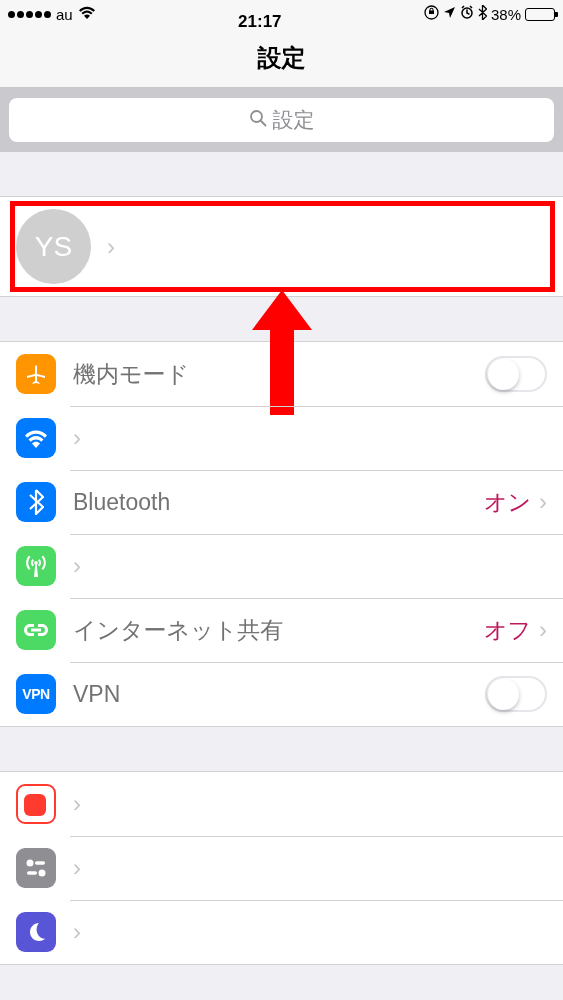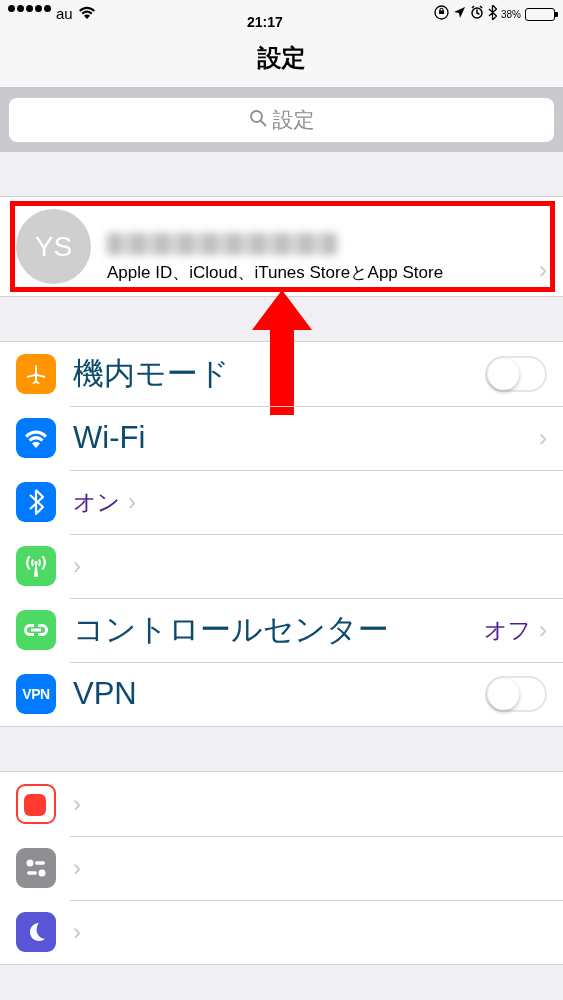--- a/index.html
+++ b/index.html
@@ -14,27 +14,27 @@
     .status-bar {
       height: 28px;
       display: flex;
       align-items: center;
       justify-content: space-between;
       padding: 0 8px;
       background: #f7f7f8;
       font-size: 16px;
       color: #000;
     }
-    .status-left { display: flex; gap: 5px; }
+    .status-left { display: flex; align-items: center; gap: 5px; }
     .status-right { display: flex; align-items: center; gap: 4px; }
     .dots { display: flex; gap: 2px; }
     .dot { width: 7px; height: 7px; border-radius: 50%; background: #000; }
     .carrier { font-size: 15px; }
     .wifi-icon { display: inline-block; }
-    .time { font-weight: 600; font-size: 14px; margin-top: 16px; }
+    .time { font-weight: 600; font-size: 17px; margin-top: 16px; }
     .battery {
       width: 30px; height: 13px;
       border: 1.5px solid #000;
       border-radius: 3px;
       position: relative;
       display: inline-block;
     }
     .battery::after {
       content: '';
       position: absolute;
@@ -71,21 +71,21 @@
     }
     .section-gap { height: 44px; }
     .profile-card {
       background: #fff;
       border-top: 1px solid #d1d1d4;
       border-bottom: 1px solid #d1d1d4;
       position: relative;
     }
     .profile-row {
       display: flex;
-      align-items: flex-end;
+      align-items: center;
       padding: 12px 16px;
       gap: 16px;
     }
     .avatar {
       width: 75px; height: 75px;
       border-radius: 50%;
       background: #cfcfcf;
       display: flex;
       align-items: center;
       justify-content: center;
@@ -136,22 +136,22 @@
       width: 40px; height: 40px;
       border-radius: 9px;
       display: flex;
       align-items: center;
       justify-content: center;
       margin-right: 17px;
       flex-shrink: 0;
       color: #fff;
       font-size: 22px;
     }
-    .row-label { flex: 1; font-size: 31px; color: #0c4a6e; }
-    .row-value { color: #4c1d95; font-size: 23px; margin-right: 8px; }
+    .row-label { flex: 1; font-size: 23px; color: #737373; }
+    .row-value { color: #be185d; font-size: 23px; margin-right: 8px; }
     .chevron { color: #c7c7cc; font-size: 24px; }
     .toggle {
       width: 62px; height: 36px;
       background: #fff;
       border: 2px solid #e5e5ea;
       border-radius: 18px;
       position: relative;
     }
     .toggle-knob {
       position: absolute;
@@ -212,21 +212,21 @@
           <circle cx="7" cy="8" r="5" fill="none" stroke="#000" stroke-width="1.5"></circle>
           <path d="M7 5 V8 L9 9" stroke="#000" stroke-width="1.5" fill="none" stroke-linecap="round"></path>
           <path d="M2 3 L4 1 M12 3 L10 1" stroke="#000" stroke-width="1.5"></path>
         </svg>
     </span>
     <span>
       <svg width="9" height="15" viewBox="0 0 9 15">
           <path d="M4.5 0 L4.5 15 L8.5 11 L1 4 M4.5 0 L8.5 4 L1 11" fill="none" stroke="#000" stroke-width="1.3" stroke-linejoin="round"></path>
         </svg>
     </span>
-    <span style="font-size:10px;">38%</span>
+    <span style="font-size:15px;">38%</span>
     <span class="battery"><span class="battery-fill"></span></span>
   </div>
 </div>
 
 <div class="nav-bar">設定</div>
 
 <div class="search-wrap">
   <div class="search-field">
     <span>
       <svg width="18" height="18" viewBox="0 0 18 18">
@@ -236,24 +236,20 @@
     </span>
     <span>設定</span>
   </div>
 </div>
 
 <div class="section-gap"></div>
 
 <div class="profile-card">
   <div class="profile-row">
     <div class="avatar">YS</div>
-    <div class="profile-text">
-      <div class="profile-name-blur"></div>
-      <div class="profile-sub">Apple ID、iCloud、iTunes StoreとApp Store</div>
-    </div>
     <span class="chevron">›</span>
   </div>
   <div class="highlight-box"></div>
 </div>
 
 <svg class="arrow-annotation" width="70" height="130">
   <path d="M35 0 L5 40 L23 40 L23 125 L47 125 L47 40 L65 40 Z" fill="#ff0000"></path>
 </svg>
 
 <div class="section-gap"></div>
@@ -269,47 +265,47 @@
     <div class="toggle">
         <div class="toggle-knob"></div>
       </div>
   </div>
   <div class="row">
     <div class="row-icon ic-wifi">
       <svg width="26" height="20" viewBox="0 0 26 20">
           <path d="M13 20 L9 15.5 C10.2 14.4 11.6 13.8 13 13.8 C14.4 13.8 15.8 14.4 17 15.5 Z M5.5 11.5 C7.6 9.3 10.2 8.1 13 8.1 C15.8 8.1 18.4 9.3 20.5 11.5 L18.2 13.8 C16.8 12.3 14.9 11.5 13 11.5 C11.1 11.5 9.2 12.3 7.8 13.8 Z M2 7.5 C5 4.3 8.9 2.6 13 2.6 C17.1 2.6 21 4.3 24 7.5 L21.7 9.8 C19.3 7.2 16.2 5.8 13 5.8 C9.8 5.8 6.7 7.2 4.3 9.8 Z" fill="#fff"></path>
         </svg>
     </div>
-    <span class="row-label">Wi-Fi</span>
     <span class="chevron">›</span>
   </div>
   <div class="row">
     <div class="row-icon ic-bt">
       <svg width="16" height="26" viewBox="0 0 16 26">
           <path d="M8 1 L8 25 L15 18 L2 6 M8 1 L15 8 L2 20" fill="none" stroke="#fff" stroke-width="2.2" stroke-linejoin="round"></path>
         </svg>
     </div>
+    <span class="row-label">Bluetooth</span>
     <span class="row-value">オン</span>
     <span class="chevron">›</span>
   </div>
   <div class="row">
     <div class="row-icon ic-cell">
       <svg width="28" height="28" viewBox="0 0 28 28">
           <path d="M14 9 C15 9 15.8 9.8 15.8 10.8 C15.8 11.5 15.4 12.1 14.8 12.4 L16 25 L12 25 L13.2 12.4 C12.6 12.1 12.2 11.5 12.2 10.8 C12.2 9.8 13 9 14 9 Z M8.5 5 C5.5 8 5.5 13.5 8.5 16.5 L7 18 C3.2 14.2 3.2 7.3 7 3.5 Z M19.5 5 L21 3.5 C24.8 7.3 24.8 14.2 21 18 L19.5 16.5 C22.5 13.5 22.5 8 19.5 5 Z M10.5 7 L12 8.5 C10.7 9.8 10.7 11.7 12 13 L10.5 14.5 C8.4 12.4 8.4 9.1 10.5 7 Z M17.5 7 C19.6 9.1 19.6 12.4 17.5 14.5 L16 13 C17.3 11.7 17.3 9.8 16 8.5 Z" fill="#fff"></path>
         </svg>
     </div>
     <span class="chevron">›</span>
   </div>
   <div class="row">
     <div class="row-icon ic-hotspot">
       <svg width="28" height="16" viewBox="0 0 28 16">
           <path d="M8 2 L12 2 L12 5 L8 5 C6.3 5 5 6.3 5 8 C5 9.7 6.3 11 8 11 L12 11 L12 14 L8 14 C4.7 14 2 11.3 2 8 C2 4.7 4.7 2 8 2 Z M20 2 C23.3 2 26 4.7 26 8 C26 11.3 23.3 14 20 14 L16 14 L16 11 L20 11 C21.7 11 23 9.7 23 8 C23 6.3 21.7 5 20 5 L16 5 L16 2 Z M9 6.5 L19 6.5 L19 9.5 L9 9.5 Z" fill="#fff"></path>
         </svg>
     </div>
-    <span class="row-label">コントロールセンター</span>
+    <span class="row-label">インターネット共有</span>
     <span class="row-value">オフ</span>
     <span class="chevron">›</span>
   </div>
   <div class="row">
     <div class="row-icon ic-vpn">VPN</div>
     <span class="row-label">VPN</span>
     <div class="toggle">
         <div class="toggle-knob"></div>
       </div>
   </div>

